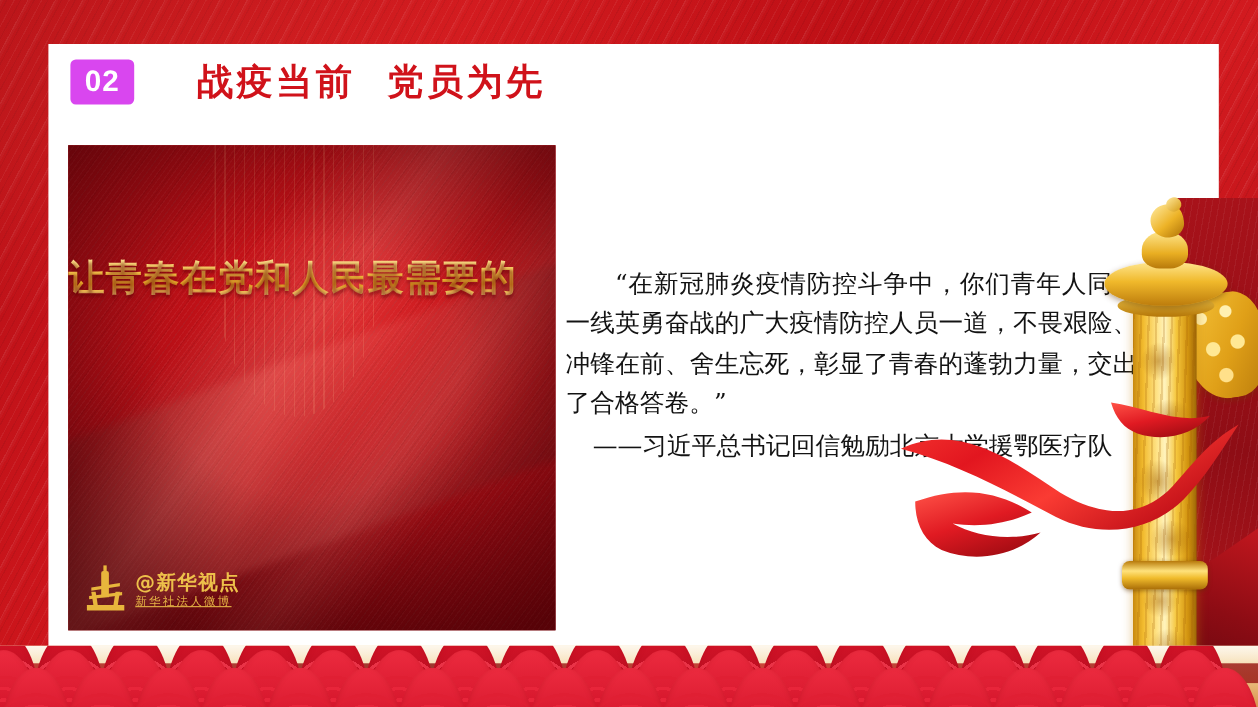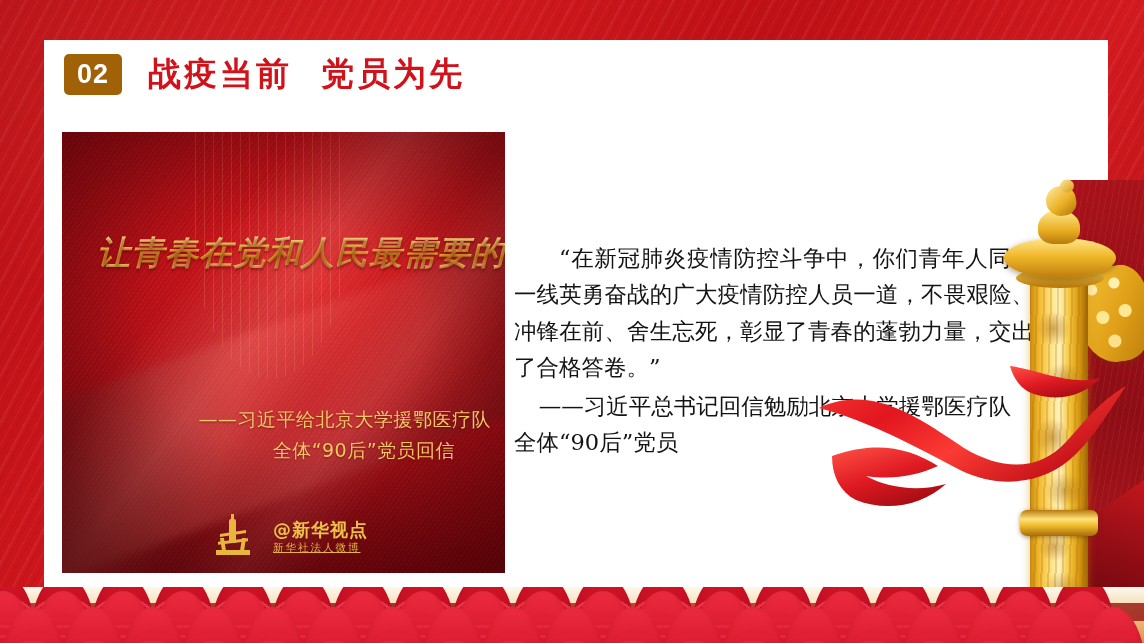--- a/index.html
+++ b/index.html
@@ -62,29 +62,30 @@
 
   
   .panel{
     position:absolute;left:44px;top:40px;width:1064px;height:572px;
     background:#ffffff;overflow:hidden;
   }
 
   
   .hdr{position:absolute;left:20px;top:12px;display:flex;align-items:center;gap:26px;}
   .badge{
-    width:58px;height:41px;border-radius:5px;background:#a16207;
+    width:58px;height:41px;border-radius:5px;background:#d946ef;
     color:#fff;font-size:27px;font-weight:bold;letter-spacing:1px;
     display:flex;align-items:center;justify-content:center;
     font-family:"Liberation Sans",sans-serif;
   }
   .hdr-title{
     color:#d0121a;font-size:33px;font-weight:bold;letter-spacing:3px;
     font-family:"DejaVu Sans","Liberation Sans",sans-serif;
     white-space:pre;
+    margin-left:31px;
   }
 
   
   .poster{
     position:absolute;left:18px;top:92px;width:443px;height:441px;overflow:hidden;
     background:
       linear-gradient(128deg, rgba(255,255,255,0) 30%, rgba(255,180,170,0.22) 44%, rgba(255,255,255,0) 58%),
       linear-gradient(128deg, rgba(255,255,255,0) 55%, rgba(255,150,140,0.16) 66%, rgba(255,255,255,0) 76%),
       radial-gradient(ellipse 95% 70% at 58% 34%, #d8181c 0%, #b80f16 42%, #8c0a12 75%, #6d050c 100%),
       #8c0a12;
@@ -105,40 +106,39 @@
     background:repeating-linear-gradient(90deg, rgba(255,210,150,0.16) 0 1px, rgba(0,0,0,0) 1px 9px);
     border-radius:0 0 60% 60%;
     filter:blur(.4px);
   }
   .poster .vig{
     position:absolute;inset:0;
     background:radial-gradient(ellipse 78% 66% at 50% 46%, rgba(0,0,0,0) 40%, rgba(70,0,4,0.55) 100%);
   }
 
   .p-head{
-    position:absolute;left:0;right:0;top:98px;text-align:right;
+    position:absolute;left:0;right:0;top:98px;text-align:left;
     font-family:"DejaVu Sans","Liberation Sans",sans-serif;
     font-weight:bold;font-size:33px;line-height:1.38;letter-spacing:1px;
     background:linear-gradient(180deg,#ffe9a8 4%,#f7c64a 38%,#e8a524 62%,#ffe5a0 96%);
     -webkit-background-clip:text;background-clip:text;color:transparent;
     text-shadow:0 2px 3px rgba(90,0,4,0.5);
-    font-style:italic;
   }
   .p-head .l2{display:block;}
   .p-sub{
     position:absolute;left:0;right:14px;top:272px;text-align:right;
     font-family:"DejaVu Sans","Liberation Sans",sans-serif;
     font-size:19px;line-height:1.62;color:#f3c664;letter-spacing:.5px;
     text-shadow:0 1px 2px rgba(80,0,4,0.55);
   }
   .p-sub .l2{display:block;padding-right:36px;}
 
   .p-logo{
     position:absolute;left:17px;right:0;bottom:18px;
-    display:flex;align-items:center;justify-content:center;gap:23px;
+    display:flex;align-items:center;justify-content:flex-start;gap:10px;
   }
   .p-logo .mark{
     width:34px;height:36px;position:relative;flex:0 0 34px;
   }
   .p-logo .mark i{position:absolute;background:#e8b63c;display:block;}
   .p-logo .mark .tower{left:13px;top:0;width:7px;height:24px;border-radius:2px 2px 0 0;}
   .p-logo .mark .tip{left:15px;top:-5px;width:3px;height:7px;}
   .p-logo .mark .b1{left:4px;top:13px;width:26px;height:3px;transform:skewY(-9deg);}
   .p-logo .mark .b2{left:2px;top:21px;width:30px;height:3px;transform:skewY(-7deg);}
   .p-logo .mark .base{left:0;bottom:0;width:34px;height:5px;}
@@ -258,24 +258,20 @@
   <div class="poster">
     <div class="silk"></div>
     <div class="vstrands"></div>
     <div class="sheen"></div>
     <div class="vig"></div>
 
     <div class="p-head">
       <span>让青春在党和人民最需要的</span>
     </div>
 
-    <div class="p-sub">
-      <span>——习近平给北京大学援鄂医疗队</span>
-      <span class="l2">全体“90后”党员回信</span>
-    </div>
 
     <div class="p-logo">
       <span class="mark">
         <i class="tip"></i>
           <i class="tower"></i>
           <i class="b1"></i>
           <i class="b2"></i>
         <i class="leg1"></i>
           <i class="leg2"></i>
           <i class="base"></i>
@@ -284,21 +280,20 @@
         <span class="t1">@新华视点</span>
         <span class="t2" style="display:block;text-decoration:underline;">新华社法人微博</span>
       </span>
     </div>
   </div>
 
   <div class="quote">
     <p class="p1">“在新冠肺炎疫情防控斗争中，你们青年人同在一线英勇奋战的广大疫情防控人员一道，不畏艰险、冲锋在前、舍生忘死，彰显了青春的蓬勃力量，交出了合格答卷。”</p>
     <p class="p2">
       <span>——习近平总书记回信勉励北京大学援鄂医疗队</span>
-      <span class="l2">全体“90后”党员</span>
     </p>
   </div>
 
 </div>
 
 <div class="pillar-wrap">
   <div class="dark-band">
       <span class="facet"></span>
     </div>
   <div class="wing"></div>

